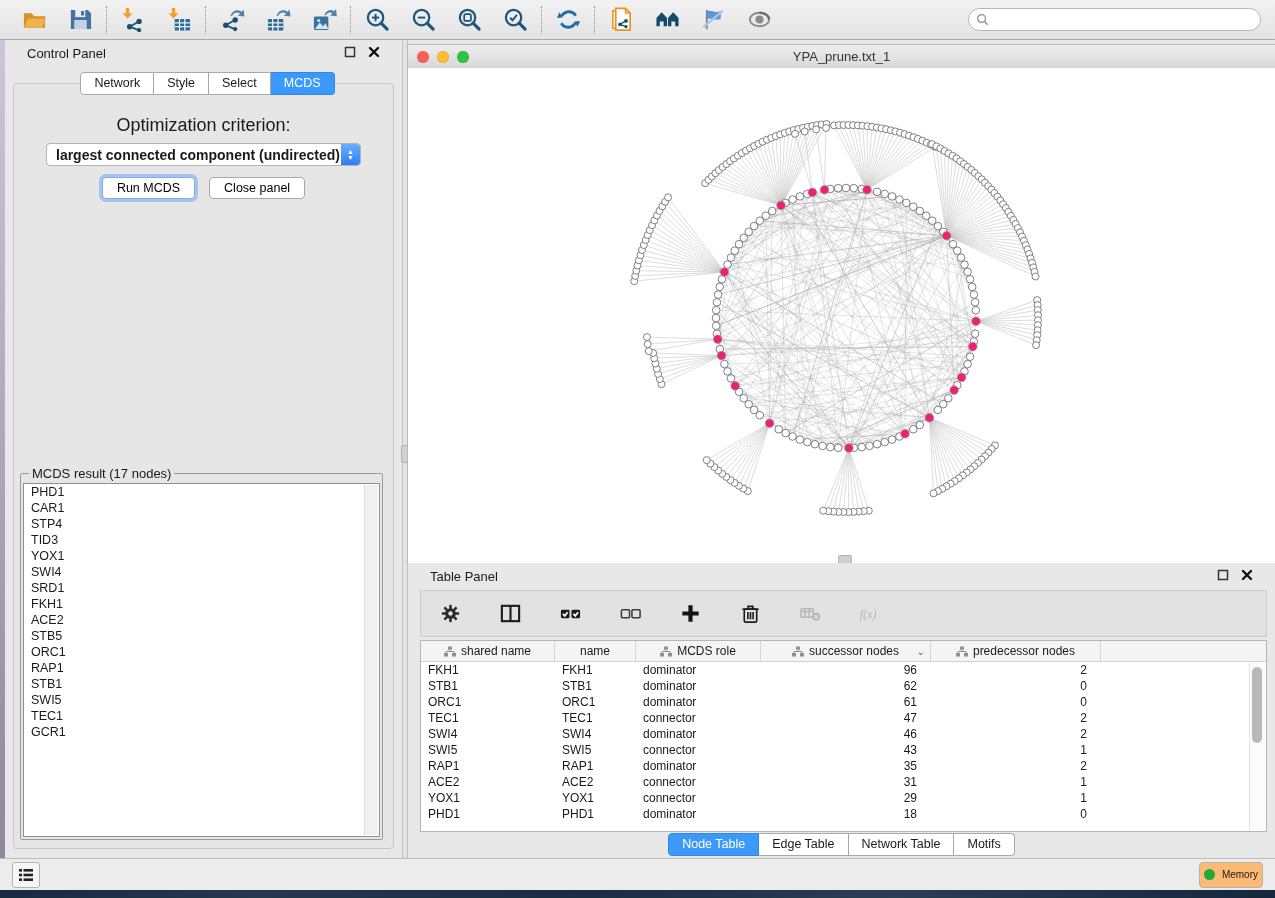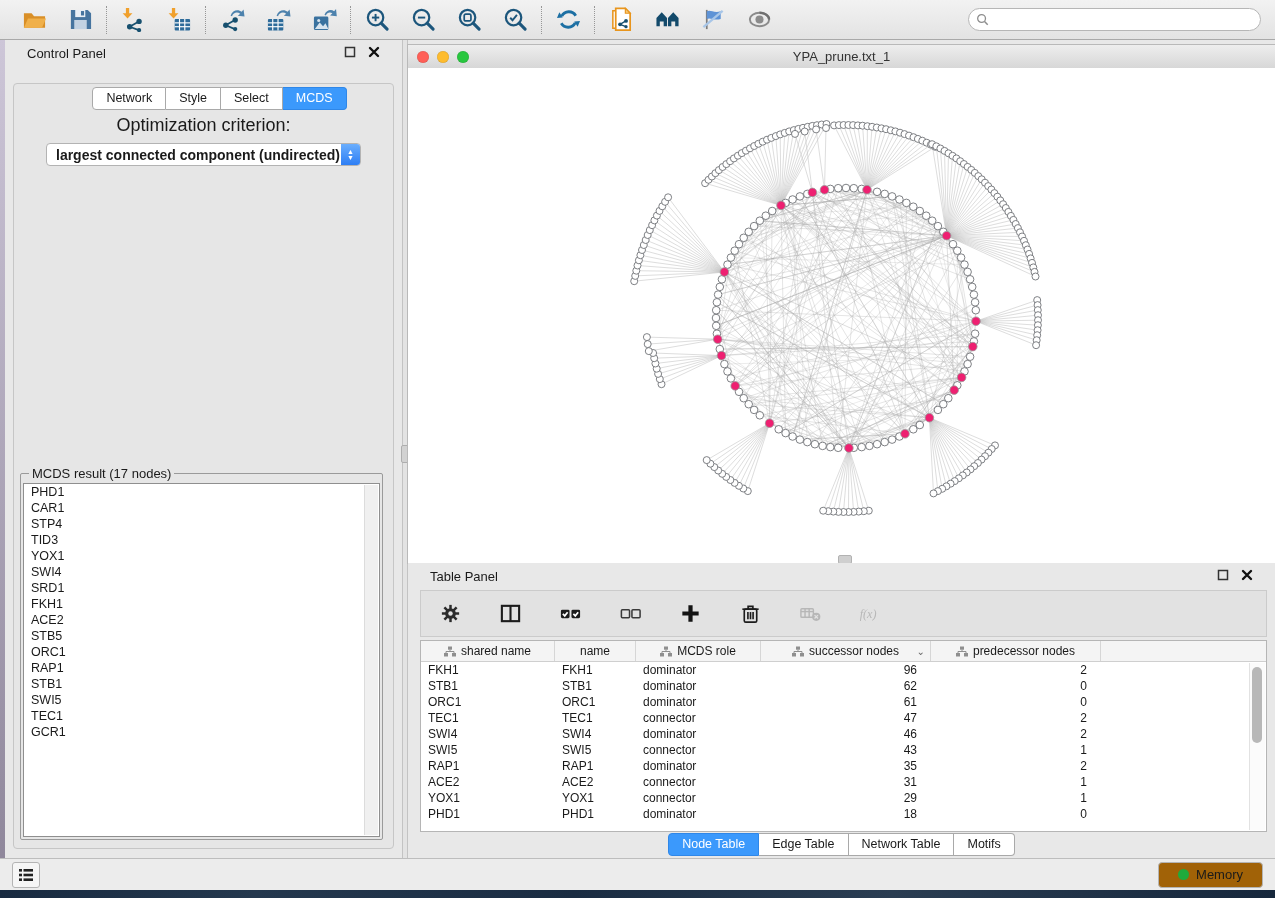--- a/index.html
+++ b/index.html
@@ -22,21 +22,21 @@
   #left-strip{left:0;top:40px;width:5px;height:850px;background:linear-gradient(#cdc6d8,#8d8599);}
   #desktop-strip{left:0;top:890px;width:1275px;height:8px;
      background:linear-gradient(90deg,#182a40,#24384e 20%,#1a2c42 45%,#2a3d52 70%,#16273c);}
 
   
   #control-panel{left:5px;top:40px;width:397px;height:818px;background:#e8e8e8;}
   .panel-titlebar{height:26px;display:flex;align-items:center;padding:0 22px;font-size:13px;}
   .panel-title{flex:1;}
   .panel-btns{display:flex;gap:12px;align-items:center;}
   .panel-btns svg{width:12px;height:12px;}
-  #cp-tabs{left:16px;top:32px;width:100%;display:flex;justify-content:center;z-index:3;margin-top:15px;}
+  #cp-tabs{left:4px;top:32px;width:100%;display:flex;justify-content:center;z-index:3;}
   .segmented{display:flex;}
   .seg-btn{background:#fff;border:1px solid #a9a9a9;border-left-width:0;padding:3px 13px;font-size:12.5px;line-height:15px;cursor:default;}
   .seg-btn:first-child{border-left-width:1px;border-radius:4px 0 0 4px;}
   .seg-btn:last-child{border-radius:0 4px 4px 0;}
   .seg-btn.sel{background:#3b99fc;border-color:#2f87e8;color:#fff;}
   #cp-content{left:8px;right:8px;top:43px;bottom:9px;background:#e6e6e6;border:1px solid #c6c6c6;border-radius:4px;}
   #opt-label{margin-top:31px;text-align:center;font-size:18px;}
   #opt-select{margin:7px auto 0 auto;width:315px;height:23px;background:#fff;border:1px solid #b3b3b3;border-radius:4px;
               display:flex;align-items:center;box-sizing:border-box;}
   #opt-select .val{flex:1;font-size:14px;padding-left:9px;white-space:nowrap;font-weight:bold;}
@@ -85,22 +85,22 @@
   .t-cell.right{text-align:right;padding-right:14px;}
   #tp-scroll{position:absolute;right:1px;top:22px;bottom:1px;width:15px;background:#fbfbfb;border-left:1px solid #e2e2e2;}
   #tp-thumb{position:absolute;left:2px;top:4px;width:10px;height:76px;background:#b8b8b8;border-radius:5px;}
   #tp-tabs{position:absolute;left:0;right:0;top:270px;display:flex;justify-content:center;}
 
   
   #status-bar{left:0;top:858px;width:1275px;height:32px;background:#ececec;border-top:1px solid #bdbdbd;
               display:flex;align-items:center;padding:0 12px;box-sizing:border-box;}
   #task-btn{width:26px;height:24px;background:#f6f6f6;border:1px solid #b4b4b4;border-radius:3px;
             display:flex;align-items:center;justify-content:center;}
-  #memory-btn{margin-left:auto;height:24px;background:#a16207;border:1px solid #b4b4b4;border-radius:4px;
-              display:flex;align-items:center;gap:7px;padding:0 19px;font-size:13px;}
+  #memory-btn{margin-left:auto;height:24px;background:#fdba74;border:1px solid #b4b4b4;border-radius:4px;
+              display:flex;align-items:center;gap:7px;padding:0 4px;font-size:10px;}
   #memory-dot{width:11px;height:11px;border-radius:50%;}
 </style>
 </head>
 <body>
 
 <div id="toolbar" class="abs">
 
   <div class="tb-group">
       <span class="tb-icon">
         <svg viewBox="0 0 26 26">
@@ -303,20 +303,24 @@
       </div>
     </div>
   <div id="cp-content" class="abs">
     <div id="opt-label">Optimization criterion:</div>
     <div id="opt-select">
       <span class="val">largest connected component (undirected)</span>
       <span class="stepper">
           <span>▲</span>
           <span>▼</span>
         </span>
+    </div>
+    <div id="cp-buttons">
+      <button class="cp-btn focused">Run MCDS</button>
+      <button class="cp-btn">Close panel</button>
     </div>
     <fieldset id="mcds-fieldset">
       <legend>MCDS result (17 nodes)</legend>
       <div id="mcds-list">
         <div class="mcds-item">PHD1</div>
           <div class="mcds-item">CAR1</div>
           <div class="mcds-item">STP4</div>
           <div class="mcds-item">TID3</div>
           <div class="mcds-item">YOX1</div>
           <div class="mcds-item">SWI4</div>

